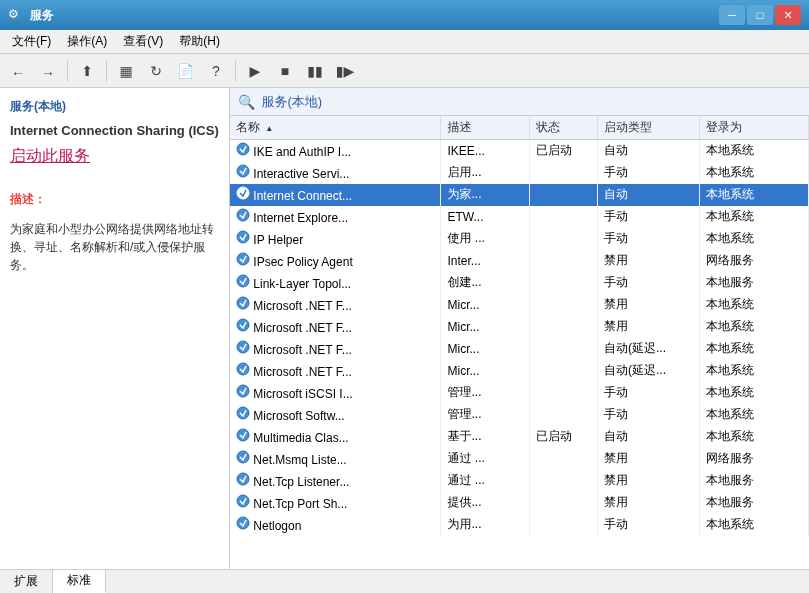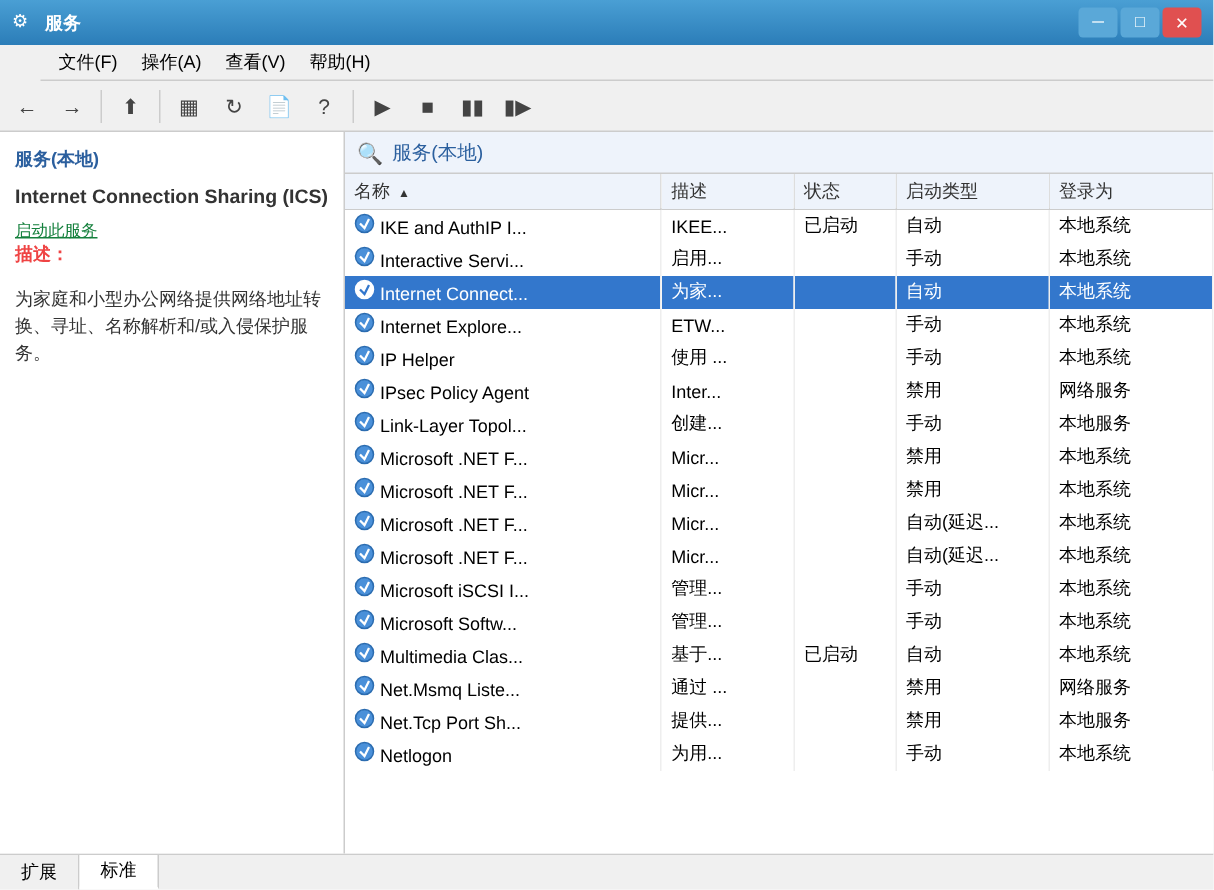--- a/index.html
+++ b/index.html
@@ -55,21 +55,20 @@
     .title-btn-close { background: #e05050; color: white; }
 
     
     .menu-bar {
       background: #f0f0f0;
       height: 24px;
       display: flex;
       align-items: center;
       padding: 0 4px;
       border-bottom: 1px solid #ccc;
-      margin-left: 27px;
     }
     .menu-item {
       padding: 2px 8px;
       font-size: 12px;
       cursor: pointer;
       border-radius: 3px;
     }
 
     
     .toolbar {
@@ -122,25 +121,25 @@
       font-weight: bold;
       margin-bottom: 8px;
     }
     .service-name-main {
       font-size: 13px;
       font-weight: bold;
       color: #333;
       margin-bottom: 8px;
     }
     .service-link {
-      color: #15803d;
+      color: #be185d;
       text-decoration: underline;
       cursor: pointer;
-      font-size: 11px;
-      margin-bottom: 0;
+      font-size: 16px;
+      margin-bottom: 24px;
       display: block;
     }
     .description-label {
       font-weight: bold;
       margin-bottom: 12px;
       color: #ef4444;
     }
     .description-text {
       color: #333;
       line-height: 1.5;
@@ -460,20 +459,30 @@
   </svg> Net.Msmq Liste...</td>
     <td class="col-desc">通过 ...</td>
     <td class="col-status"></td>
     <td class="col-startup">禁用</td>
     <td class="col-login">网络服务</td>
   </tr>
             <tr>
     <td class="col-name"><svg width="14" height="14" viewBox="0 0 14 14">
     <circle cx="7" cy="7" r="6" fill="#4a90d9" stroke="#2b6cb0" stroke-width="1"></circle>
     <path d="M4 7 L7 10 L10 4" stroke="white" stroke-width="1.5" fill="none"></path>
+  </svg> Net.Tcp Listener...</td>
+    <td class="col-desc">通过 ...</td>
+    <td class="col-status"></td>
+    <td class="col-startup">禁用</td>
+    <td class="col-login">本地服务</td>
+  </tr>
+            <tr>
+    <td class="col-name"><svg width="14" height="14" viewBox="0 0 14 14">
+    <circle cx="7" cy="7" r="6" fill="#4a90d9" stroke="#2b6cb0" stroke-width="1"></circle>
+    <path d="M4 7 L7 10 L10 4" stroke="white" stroke-width="1.5" fill="none"></path>
   </svg> Net.Tcp Port Sh...</td>
     <td class="col-desc">提供...</td>
     <td class="col-status"></td>
     <td class="col-startup">禁用</td>
     <td class="col-login">本地服务</td>
   </tr>
             <tr>
     <td class="col-name"><svg width="14" height="14" viewBox="0 0 14 14">
     <circle cx="7" cy="7" r="6" fill="#4a90d9" stroke="#2b6cb0" stroke-width="1"></circle>
     <path d="M4 7 L7 10 L10 4" stroke="white" stroke-width="1.5" fill="none"></path>

